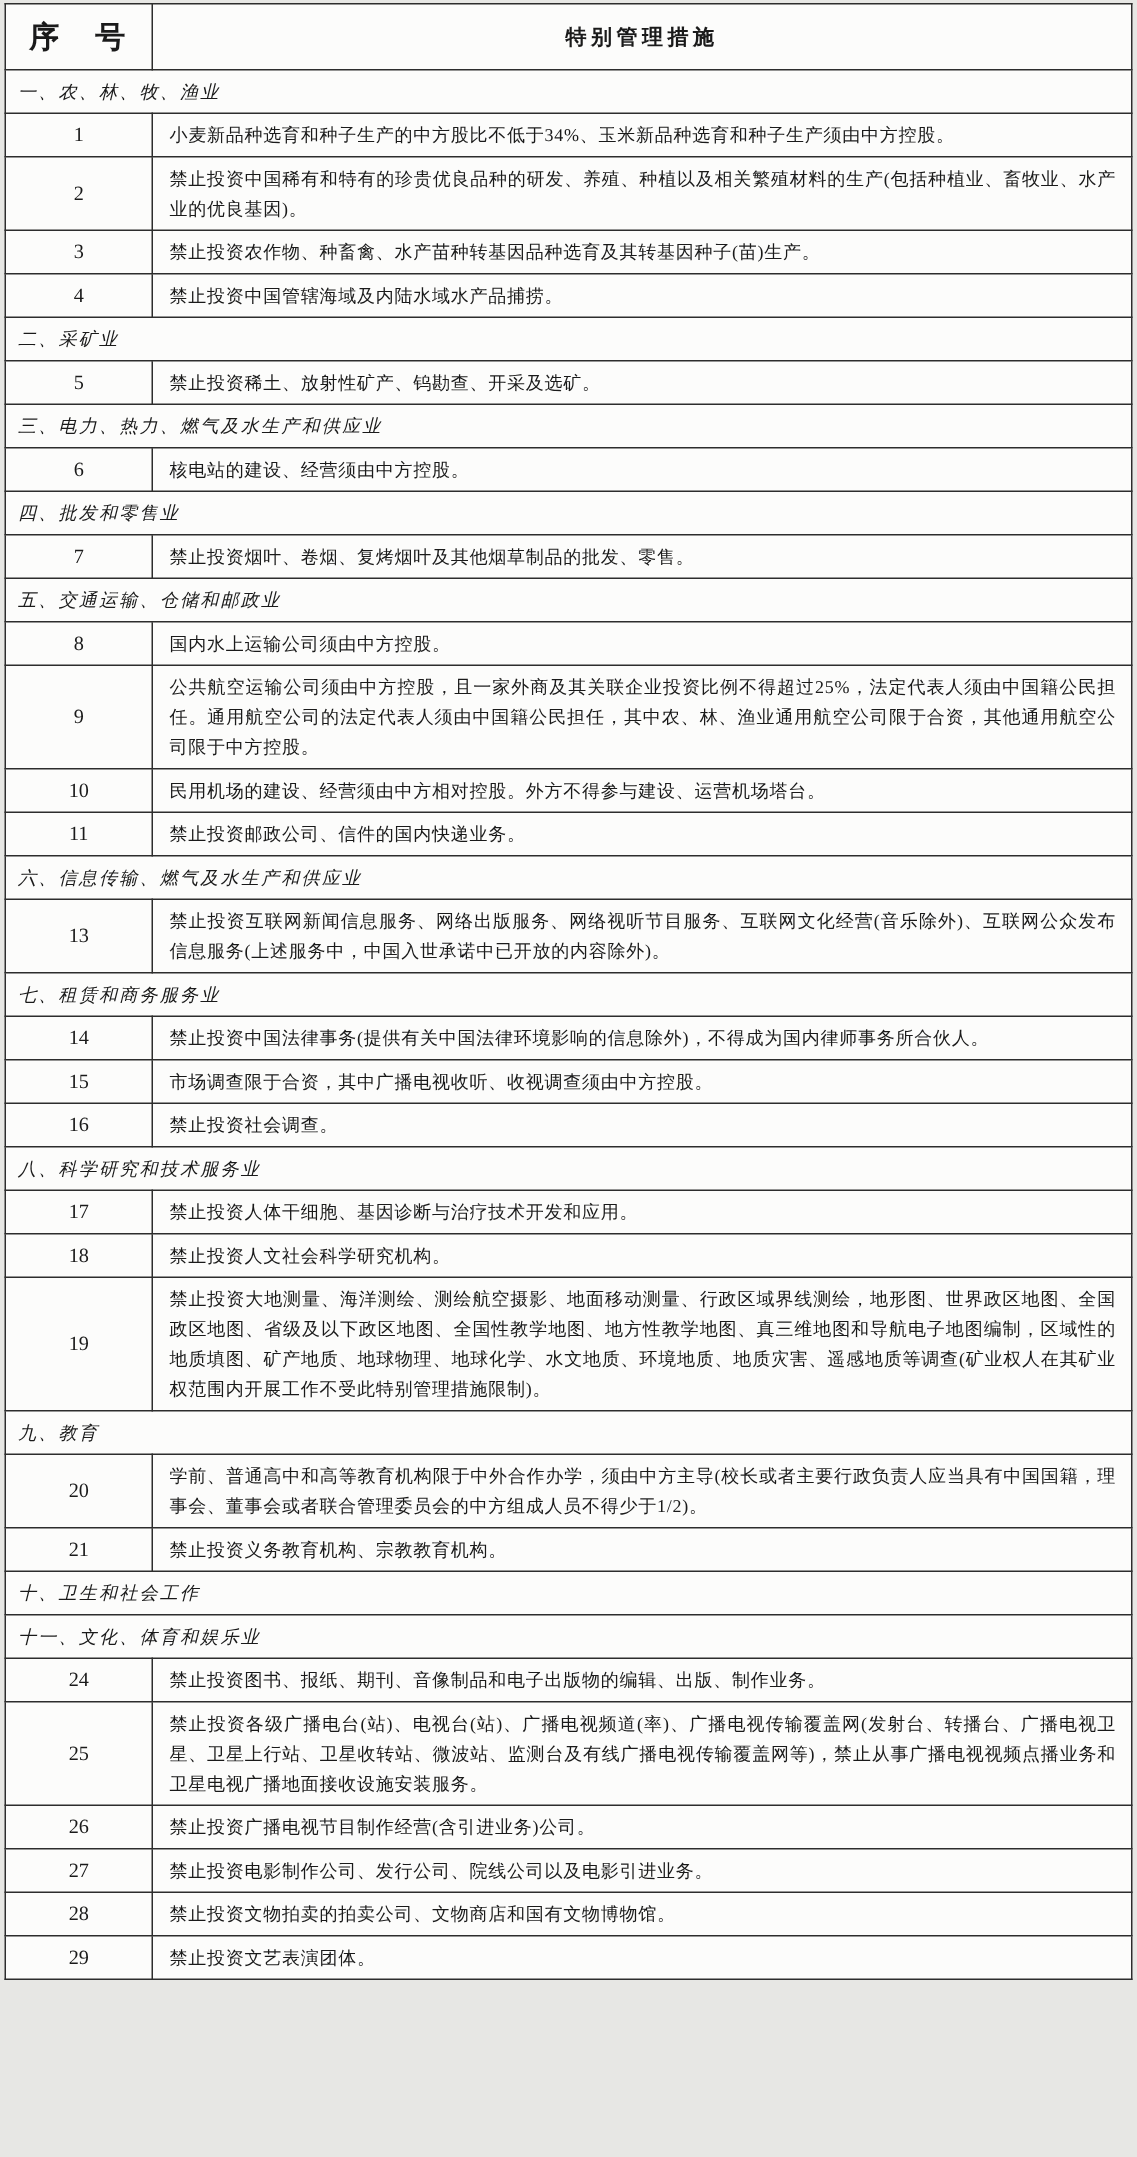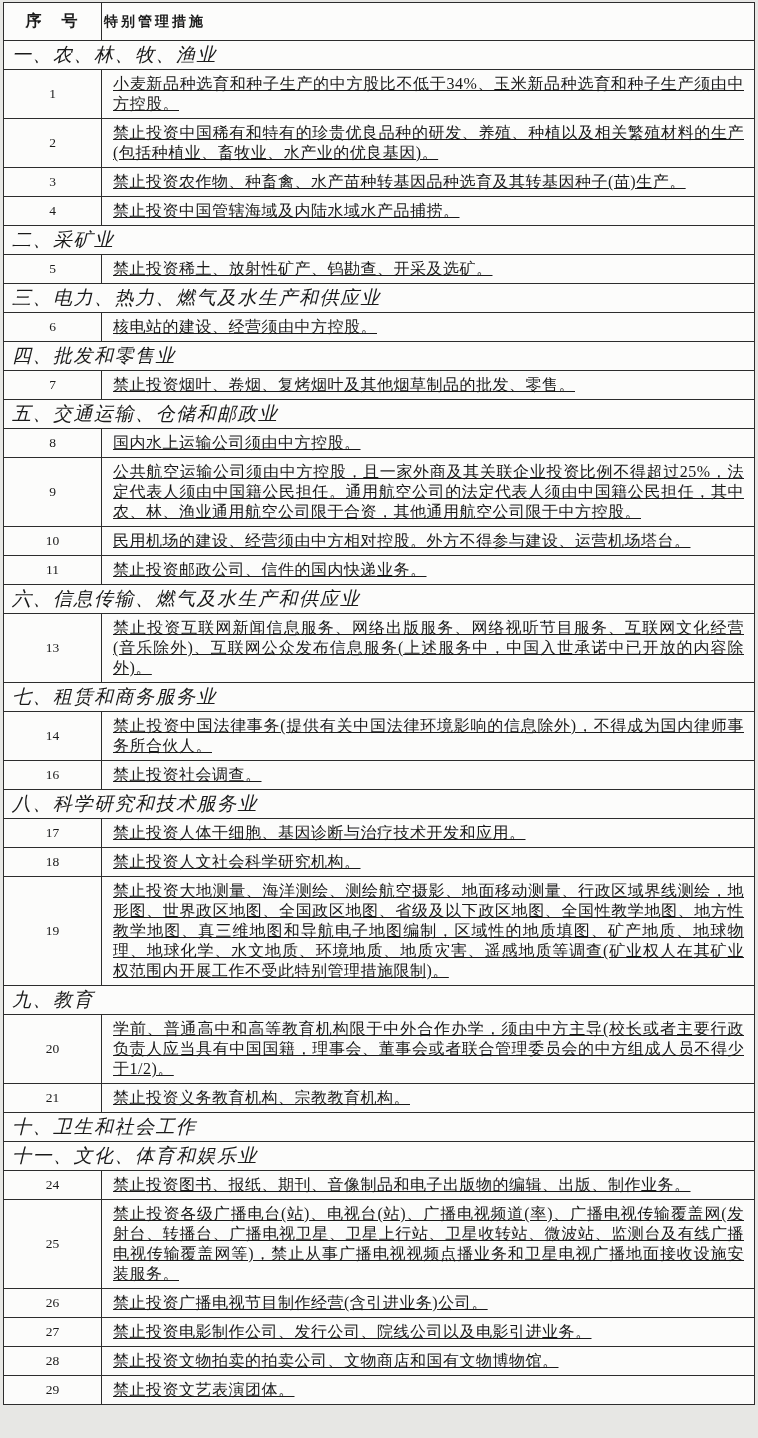--- a/index.html
+++ b/index.html
@@ -25,53 +25,52 @@
     background:var(--paper);
     table-layout:fixed;
   }
   table.measures th,
   table.measures td{
     border:1.5px solid var(--border);
     vertical-align:middle;
   }
   th.col-num{
     width:93px;
-    font-size:16px;
+    font-size:20px;
     font-weight:bold;
     padding:8px 2px;
     text-align:center;
     letter-spacing:2px;
   }
   th.col-measure{
     font-size:14px;
     font-weight:bold;
     padding:8px 2px;
-    text-align:left;
+    text-align:center;
     letter-spacing:3px;
   }
   tr.section td{
     font-style:italic;
-    font-size:19px;
+    font-size:12px;
     padding:4px 12px 4px 8px;
     letter-spacing:1.5px;
     line-height:20px;
   }
   tr.item td.num{
     text-align:center;
     font-size:13.5px;
     padding:4px 2px;
     line-height:20px;
   }
   tr.item td.text{
-    font-size:16px;
+    font-size:12px;
     padding:4px 10px 4px 11px;
     line-height:20px;
     text-align:justify;
     letter-spacing:0.5px;
-    text-decoration:underline;
   }
 </style>
 </head>
 <body>
 
 <div class="page">
   <table class="measures">
     <thead>
       <tr>
         <th class="col-num">序　号</th>
@@ -146,20 +145,24 @@
           <td class="text">禁止投资互联网新闻信息服务、网络出版服务、网络视听节目服务、互联网文化经营(音乐除外)、互联网公众发布信息服务(上述服务中，中国入世承诺中已开放的内容除外)。</td>
         </tr>
         <tr class="section">
           <td colspan="2">七、租赁和商务服务业</td>
         </tr>
         <tr class="item">
           <td class="num">14</td>
           <td class="text">禁止投资中国法律事务(提供有关中国法律环境影响的信息除外)，不得成为国内律师事务所合伙人。</td>
         </tr>
         <tr class="item">
+          <td class="num">15</td>
+          <td class="text">市场调查限于合资，其中广播电视收听、收视调查须由中方控股。</td>
+        </tr>
+        <tr class="item">
           <td class="num">16</td>
           <td class="text">禁止投资社会调查。</td>
         </tr>
         <tr class="section">
           <td colspan="2">八、科学研究和技术服务业</td>
         </tr>
         <tr class="item">
           <td class="num">17</td>
           <td class="text">禁止投资人体干细胞、基因诊断与治疗技术开发和应用。</td>
         </tr>

